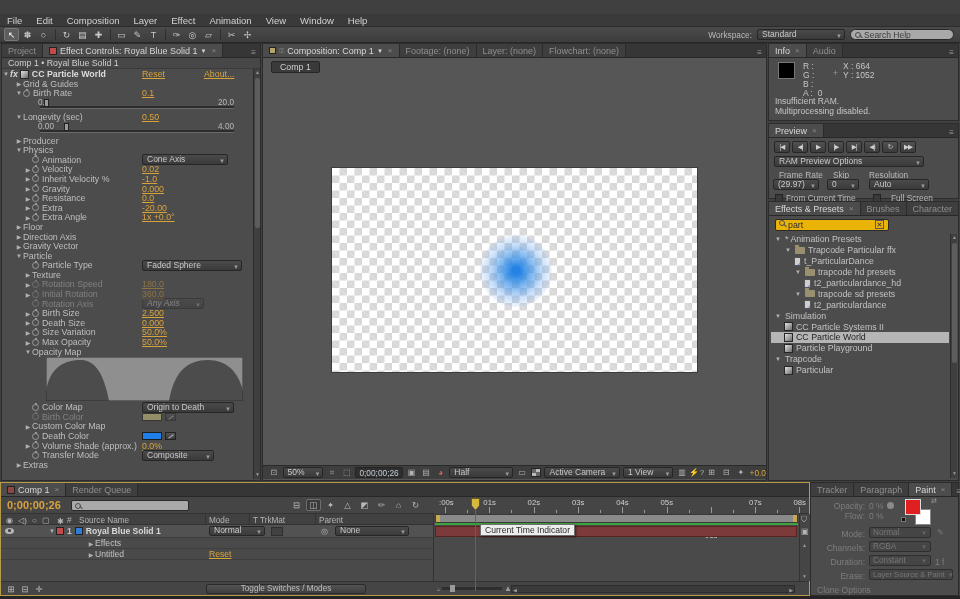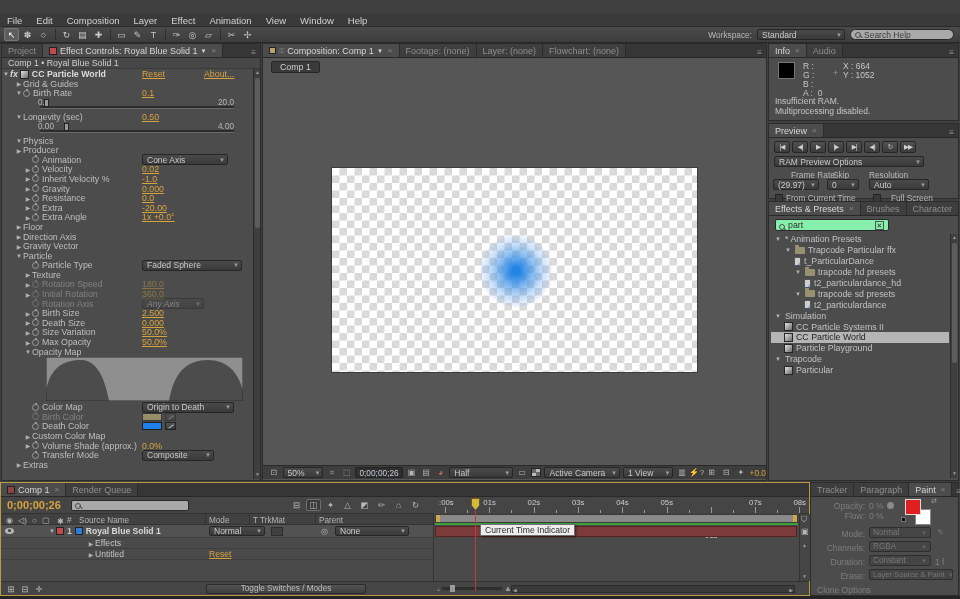--- a/index.html
+++ b/index.html
@@ -15,21 +15,21 @@
 #toolbarrow{position:absolute;left:0;top:27px;width:960px;height:16px;background:linear-gradient(#4a4a4a,#3d3d3d);border-bottom:1px solid #282828;display:flex;align-items:center;padding-left:4px}
 .tool{width:15px;height:13px;display:flex;align-items:center;justify-content:center;color:#c9c9c9;font-size:9px;border-radius:2px;margin-right:1px}
 .tool.active{background:#5d5d5d;border:1px solid #777;color:#fff}
 .tsep{width:1px;height:11px;background:#2e2e2e;margin:0 3px}
 
 .tabstrip{position:absolute;left:0;right:0;top:0;height:14px;background:#363636;display:flex;align-items:flex-end;border-bottom:1px solid #282828}
 .tab{height:13px;padding:0 6px;display:flex;align-items:center;gap:3px;background:#3e3e3e;color:#8e8e8e;border-right:1px solid #2b2b2b;font-size:9px;white-space:nowrap}
 .tab.active{background:#4c4c4c;color:#d6d6d6}
 .tabx{color:#8a8a8a;font-size:8px;margin-left:2px}
 .pmenu{margin-left:auto;color:#9a9a9a;padding:0 4px;font-size:8px}
-.dd{display:inline-flex;align-items:center;height:11px;background:linear-gradient(#4a4a4a,#3a3a3a);border:1px solid #262626;border-radius:2px;color:#c9c9c9;font-size:8.5px;padding:0 2px 0 4px;white-space:nowrap}
+.dd{display:inline-flex;align-items:flex-end;height:11px;background:linear-gradient(#4a4a4a,#3a3a3a);border:1px solid #262626;border-radius:2px;color:#c9c9c9;font-size:8.5px;padding:0 2px 0 4px;white-space:nowrap}
 .dd .arr{margin-left:auto;padding-left:4px;color:#9a9a9a;font-size:6px}
 .orange{color:#d9a33c}
 .dis{opacity:.45}
 .chip{width:8px;height:8px;border:1px solid #222}
 
 #ec-panel{position:absolute;left:1px;top:43px;width:260px;height:438px;background:#4c4c4c;border:1px solid #2c2c2c}
 #ec-bread{position:absolute;left:0;right:0;top:14px;height:11px;background:#474747;border-bottom:1px solid #3a3a3a;display:flex;align-items:center;padding-left:6px;color:#cfcfcf;font-size:8.8px}
 #ecrows{position:absolute;left:0;top:25px;right:8px;bottom:1px;overflow:hidden}
 .ecrow{position:relative;display:flex;align-items:center;height:9.6px;font-size:8.8px;color:#bfbfbf;white-space:nowrap}
 .tw{width:8px;font-size:6px;color:#b0b0b0;text-align:center;flex:none}
@@ -58,21 +58,21 @@
 .rpanel{position:absolute;left:768px;width:191px;background:#4c4c4c;border:1px solid #2c2c2c}
 #info-body{position:absolute;left:0;right:0;top:14px;bottom:0;font-size:8.5px;color:#c6c6c6}
 #info-swatch{position:absolute;left:9px;top:4px;width:17px;height:17px;background:#000;border:1px solid #777}
 .infoline{position:absolute;white-space:pre}
 #info-msg{position:absolute;left:6px;top:38px;line-height:10px;color:#c6c6c6}
 
 .transport{width:16px;height:12px;display:flex;align-items:center;justify-content:center;background:linear-gradient(#515151,#3c3c3c);border:1px solid #262626;border-radius:2px;color:#cfcfcf;font-size:6.5px;letter-spacing:-1px}
 .cb{width:8px;height:8px;background:#3a3a3a;border:1px solid #242424;display:inline-block;flex:none}
 .pvlabel{font-size:8.3px;color:#b9b9b9}
 
-#preset-search{position:absolute;left:6px;top:17px;width:114px;height:12px;background:#86efac;border:1px solid #2a2a2a;border-radius:2px;display:flex;align-items:flex-end;gap:3px;padding:0 3px;color:#2e2e2e;font-size:8.8px}
+#preset-search{position:absolute;left:6px;top:17px;width:114px;height:12px;background:#eab308;border:1px solid #2a2a2a;border-radius:2px;display:flex;align-items:flex-start;gap:3px;padding:0 3px;color:#2e2e2e;font-size:8.8px}
 .mag{width:6px;height:6px;border:1.2px solid #4c4c4c;border-radius:50%;position:relative;flex:none}
 .mag::after{content:'';position:absolute;width:4px;height:1.2px;background:#4c4c4c;transform:rotate(45deg);right:-3px;bottom:-1px}
 #preset-tree{position:absolute;left:2px;top:32px;right:9px;bottom:2px;overflow:hidden}
 .trow{display:flex;align-items:center;height:10.9px;font-size:8.8px;color:#c2c2c2;gap:3px;white-space:nowrap}
 .trow.sel{background:#b5b5b5;color:#1e1e1e}
 .fold{width:10px;height:7px;background:#98906e;position:relative;border-radius:1px;flex:none}
 .fold::before{content:'';position:absolute;top:-2px;left:0;width:4px;height:2px;background:#98906e}
 .ficon{width:7px;height:9px;background:#cfcfcf;border:1px solid #555;flex:none;position:relative}
 .ficon::after{content:'';position:absolute;right:-2px;bottom:-2px;border:2px solid transparent;border-left-color:#7da7d8;transform:rotate(45deg)}
 .eficon{width:9px;height:9px;background:linear-gradient(135deg,#e2e2e2,#6a6a6a);border:1px solid #262626;flex:none}
@@ -219,27 +219,27 @@
           </span>
         </div>
         <div class="mmrow">
           <span style="position: absolute; left: 36px; top: 0px;">0.00</span>
           <span style="position: absolute; right: 18px; top: 0px;">4.00</span>
           <div class="track">
             <span class="thumb" style="left: 12.5%;"></span>
           </div>
         </div>
         <div class="ecrow" style="padding-left: 13px;">
+          <span class="tw">▶</span>
+          <span>Producer</span>
+          <span class="rv"></span>
+        </div>
+        <div class="ecrow" style="padding-left: 13px;">
           <span class="tw">▼</span>
           <span>Physics</span>
-          <span class="rv"></span>
-        </div>
-        <div class="ecrow" style="padding-left: 13px;">
-          <span class="tw">▶</span>
-          <span>Producer</span>
           <span class="rv"></span>
         </div>
         <div class="ecrow" style="padding-left: 22px;">
           <span style="width: 8px; flex: 0 0 auto;"></span>
           <span class="sw"></span>
           <span>Animation</span>
           <span class="rv">
             <span class="dd" style="width: 86px;">
               <span>Cone Axis</span>
               <span class="arr">▼</span>
@@ -416,32 +416,32 @@
         <div class="ecrow" style="padding-left: 22px;">
           <span style="width: 8px; flex: 0 0 auto;"></span>
           <span class="sw dis"></span>
           <span class="dis">Birth Color</span>
           <span class="rv">
             <span class="swatchbox dis" style="background: rgb(236, 226, 135);"></span>
             <span class="eyedrop dis"></span>
           </span>
         </div>
         <div class="ecrow" style="padding-left: 22px;">
+          <span class="tw">▶</span>
+          <span>Custom Color Map</span>
+          <span class="rv"></span>
+        </div>
+        <div class="ecrow" style="padding-left: 22px;">
           <span style="width: 8px; flex: 0 0 auto;"></span>
           <span class="sw"></span>
           <span>Death Color</span>
           <span class="rv">
             <span class="swatchbox" style="background: rgb(31, 127, 232);"></span>
             <span class="eyedrop"></span>
           </span>
-        </div>
-        <div class="ecrow" style="padding-left: 22px;">
-          <span class="tw">▶</span>
-          <span>Custom Color Map</span>
-          <span class="rv"></span>
         </div>
         <div class="ecrow" style="padding-left: 22px;">
           <span class="tw">▶</span>
           <span class="sw"></span>
           <span>Volume Shade (approx.)</span>
           <span class="rv">
             <span class="orange" style="text-decoration: underline;">0.0%</span>
           </span>
         </div>
         <div class="ecrow" style="padding-left: 22px;">
@@ -569,21 +569,21 @@
         <span class="transport">|▶</span>
         <span class="transport">▶|</span>
         <span class="transport">◀)</span>
         <span class="transport">↻</span>
         <span class="transport">▶▶</span>
       </div>
     <span class="dd" style="position:absolute;left:5px;top:32px;width:150px">
         <span>RAM Preview Options</span>
         <span class="arr">▼</span>
       </span>
-    <span class="pvlabel" style="position:absolute;left:22px;top:46px">Frame Rate</span>
+    <span class="pvlabel" style="position:absolute;left:10px;top:46px">Frame Rate</span>
     <span class="pvlabel" style="position:absolute;left:64px;top:46px">Skip</span>
     <span class="pvlabel" style="position:absolute;left:100px;top:46px">Resolution</span>
     <span class="dd" style="position:absolute;left:4px;top:55px;width:46px">
         <span>(29.97)</span>
         <span class="arr">▼</span>
       </span>
     <span class="dd" style="position:absolute;left:58px;top:55px;width:32px">
         <span>0</span>
         <span class="arr">▼</span>
       </span>

